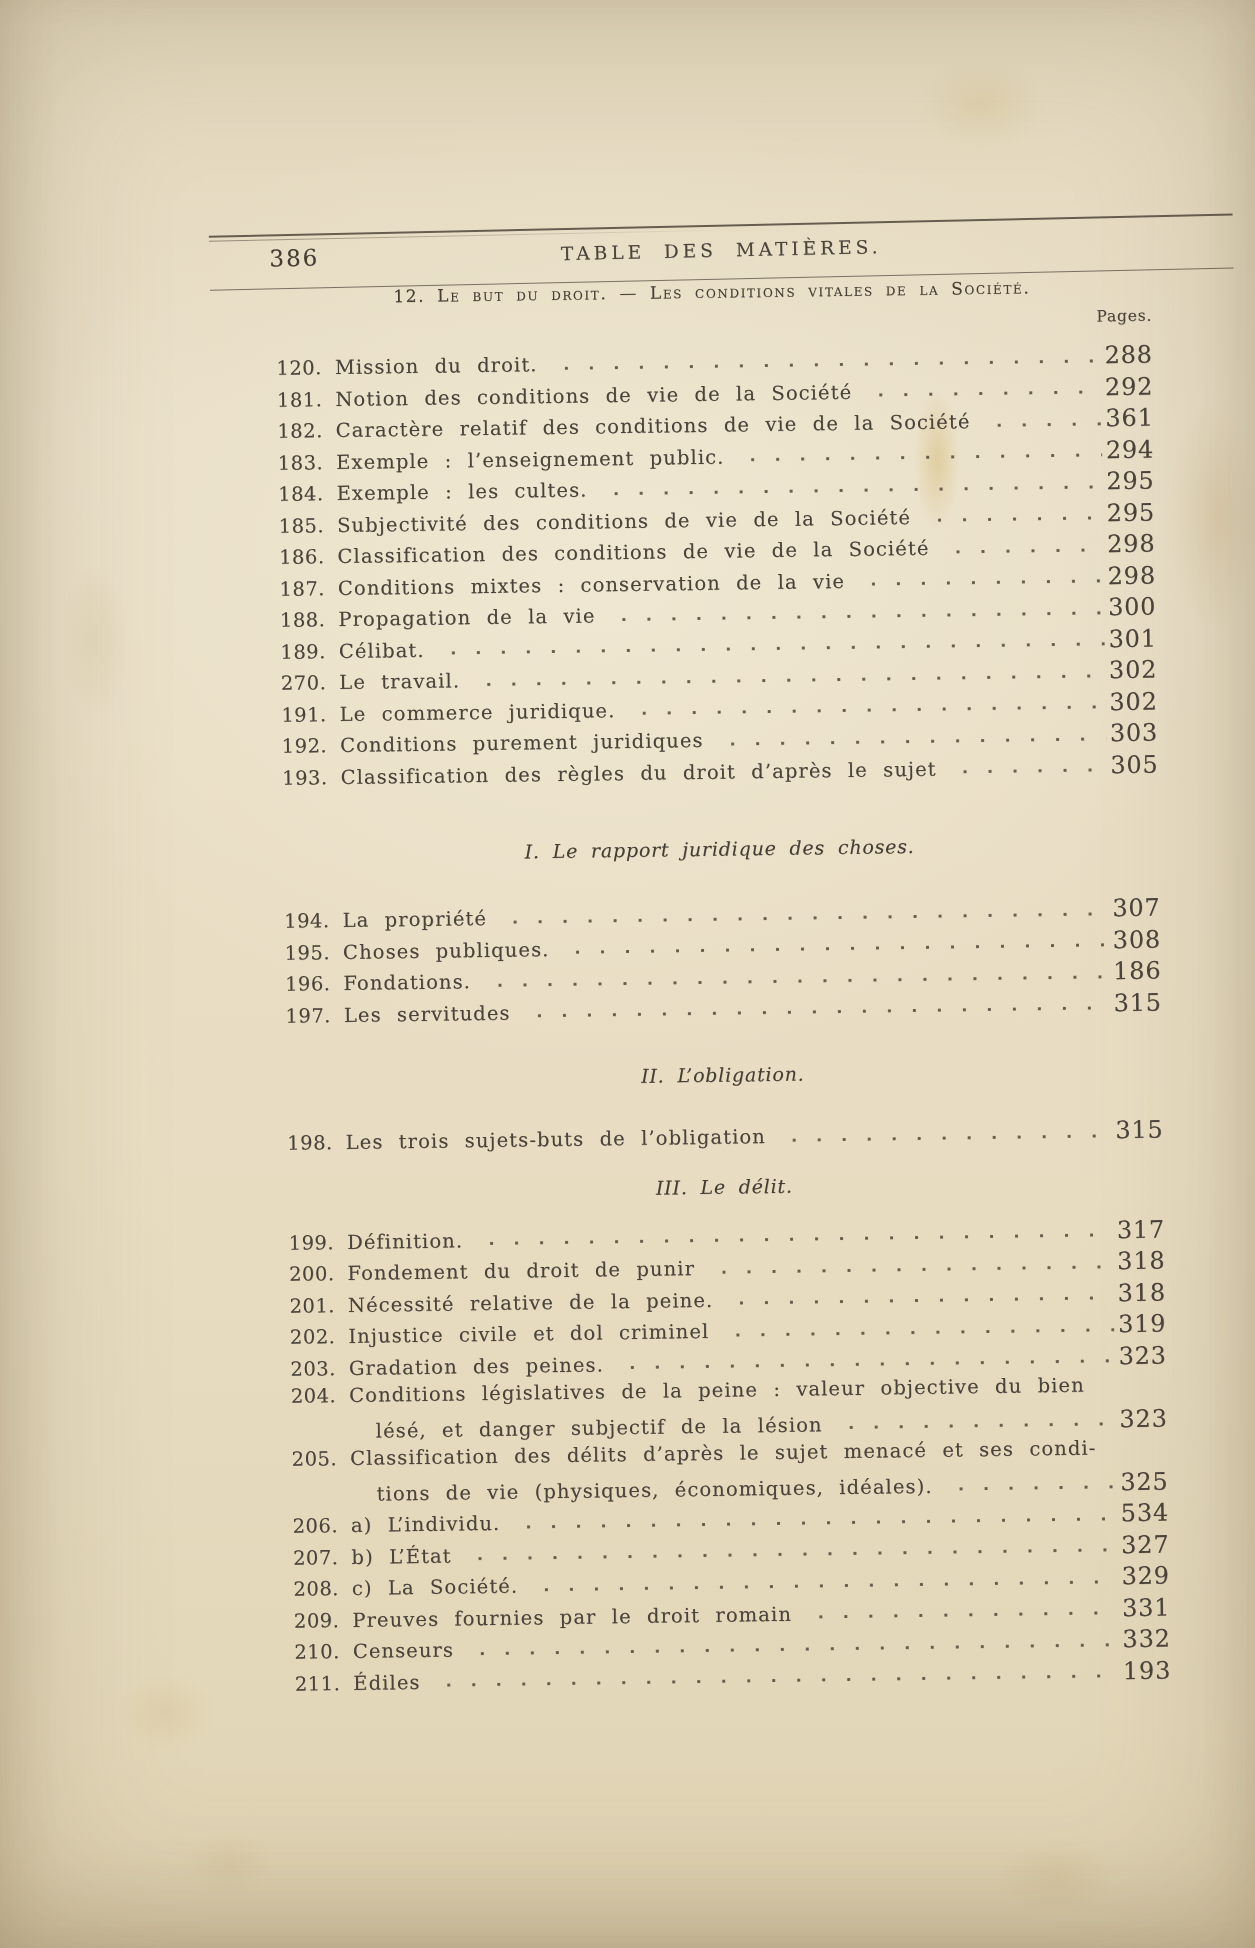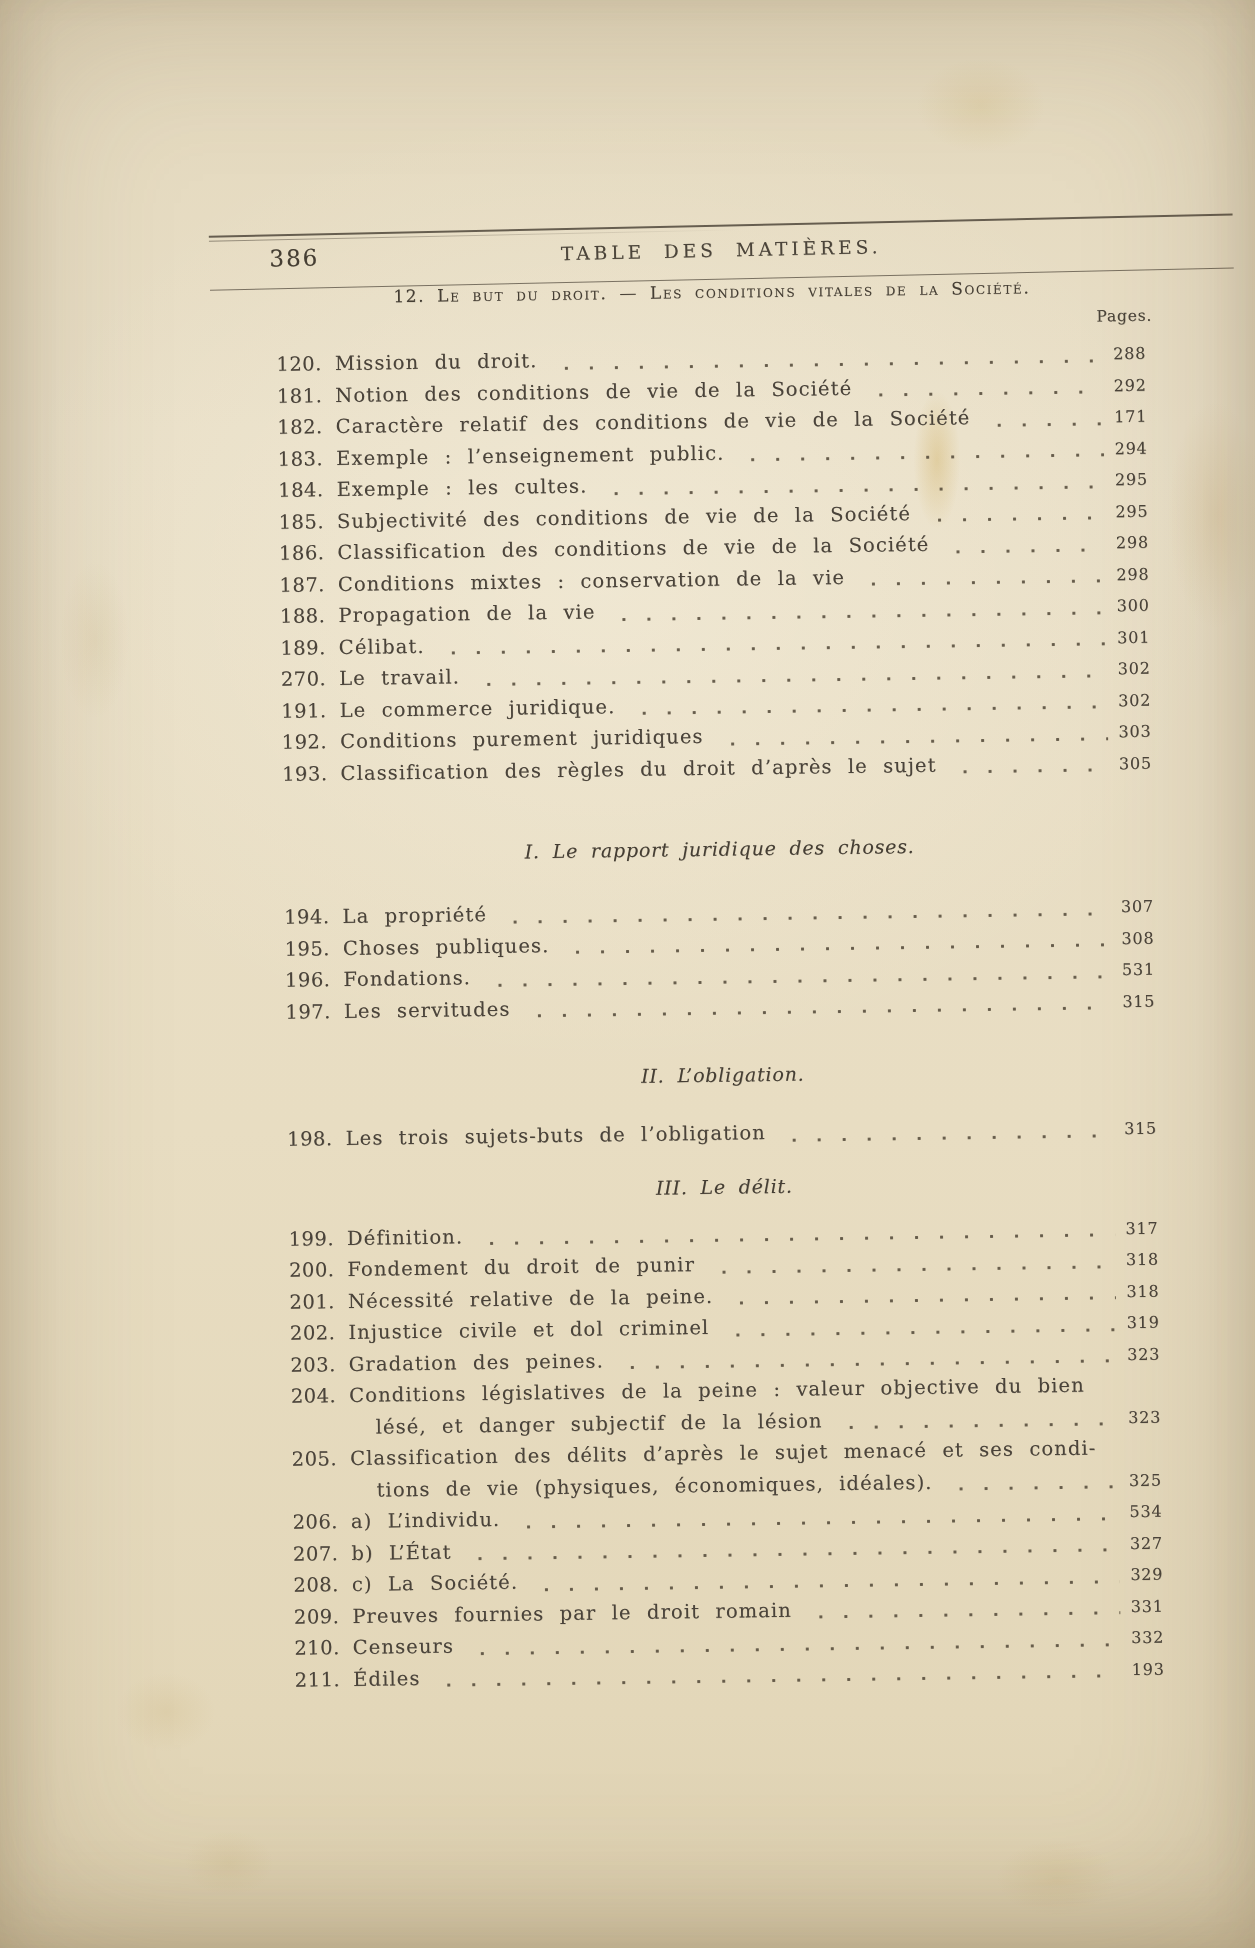--- a/index.html
+++ b/index.html
@@ -53,21 +53,21 @@
            letter-spacing:1.1px; word-spacing:8px; }
   .num   { flex:0 0 62px; text-align:right; padding-right:13px; box-sizing:border-box;
            letter-spacing:0.5px; word-spacing:0; }
   .cont-pad { flex:0 0 88px; }
   .title { flex:0 0 auto; }
   .leader { flex:1 1 auto; align-self:stretch; margin:0 4px 0 12px;
            background-image:radial-gradient(circle, rgba(84,74,58,0.88) 1.35px, rgba(84,74,58,0) 2px);
            background-size:25px 7px; background-repeat:repeat-x;
            background-position:4px calc(100% - 9px); }
   .leader.none { background:none; }
-  .pg    { flex:0 0 46px; text-align:center; letter-spacing:0.8px; word-spacing:0; font-size:16px; }
+  .pg    { flex:0 0 46px; text-align:center; letter-spacing:0.8px; word-spacing:0; font-size:24px; }
   .section-heading { text-align:center; font-style:italic; font-size:19px; line-height:30px;
            letter-spacing:0.8px; word-spacing:6px; color:#453e34; }
   .sh-1 { margin:46px 0 36px; }
   .sh-2 { margin:34px 0 32px; }
   .sh-3 { margin:18px 0 20px; }
 </style>
 </head>
 <body>
 
 <div class="page">
@@ -101,21 +101,21 @@
         <div class="entry">
           <span class="num">181.</span>
           <span class="title">Notion des conditions de vie de la Société</span>
           <span class="leader"></span>
           <span class="pg">292</span>
         </div>
         <div class="entry">
           <span class="num">182.</span>
           <span class="title">Caractère relatif des conditions de vie de la Société</span>
           <span class="leader"></span>
-          <span class="pg">171</span>
+          <span class="pg">361</span>
         </div>
         <div class="entry">
           <span class="num">183.</span>
           <span class="title">Exemple : l’enseignement public.</span>
           <span class="leader"></span>
           <span class="pg">294</span>
         </div>
         <div class="entry">
           <span class="num">184.</span>
           <span class="title">Exemple : les cultes.</span>
@@ -186,21 +186,21 @@
         <div class="entry">
           <span class="num">195.</span>
           <span class="title">Choses publiques.</span>
           <span class="leader"></span>
           <span class="pg">308</span>
         </div>
         <div class="entry">
           <span class="num">196.</span>
           <span class="title">Fondations.</span>
           <span class="leader"></span>
-          <span class="pg">531</span>
+          <span class="pg">186</span>
         </div>
         <div class="entry">
           <span class="num">197.</span>
           <span class="title">Les servitudes</span>
           <span class="leader"></span>
           <span class="pg">315</span>
         </div>
         <div class="section-heading sh-2">II. L’obligation.</div>
         <div class="entry">
           <span class="num">198.</span>

